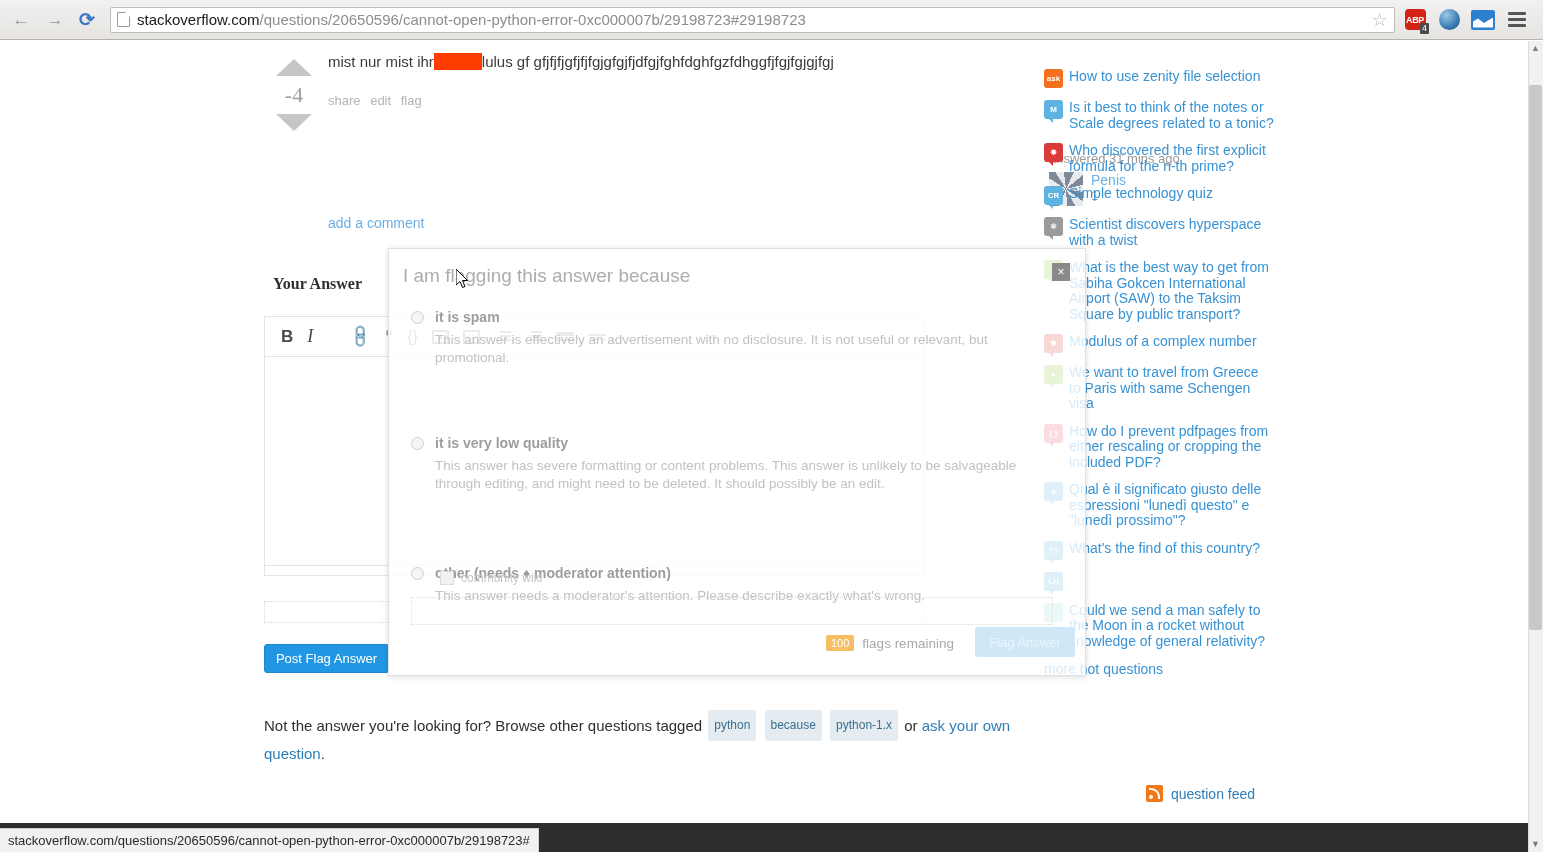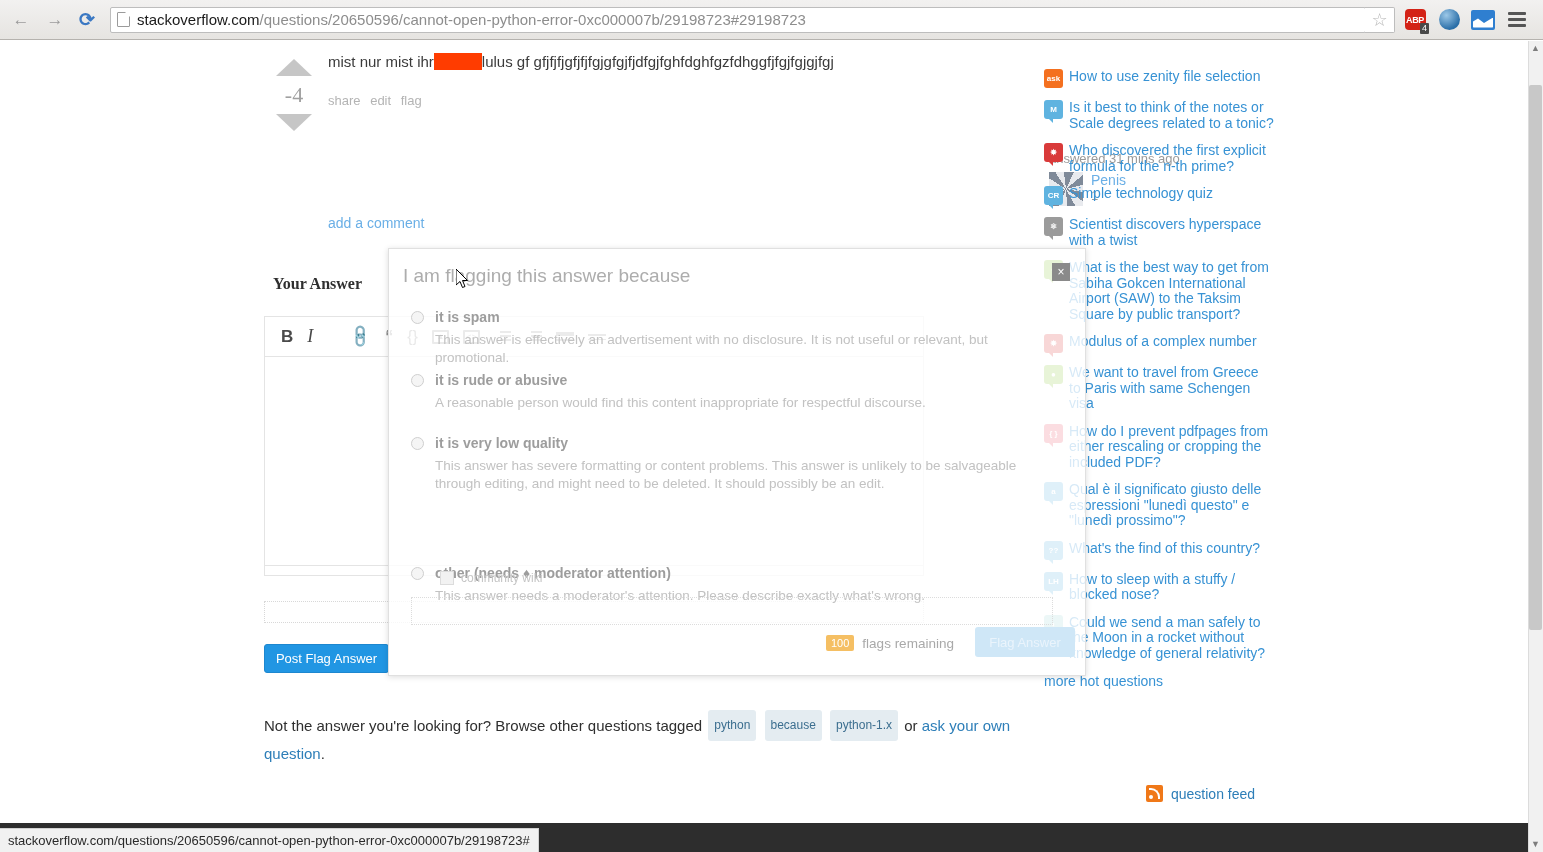--- a/index.html
+++ b/index.html
@@ -419,45 +419,39 @@
       <div class="hot-item">
         <span class="hot-ico tail" style="background: rgb(95, 179, 224); color: rgb(95, 179, 224);">
           <span style="color: rgb(255, 255, 255);">??</span>
         </span>
         <span class="hot-title">What's the find of this country?</span>
       </div>
       <div class="hot-item">
         <span class="hot-ico tail" style="background: rgb(95, 179, 224); color: rgb(95, 179, 224);">
           <span style="color: rgb(255, 255, 255);">LH</span>
         </span>
-        <span class="hot-title">How to sleep with a stuffy / blocked nose?</span>
       </div>
       <div class="hot-item">
         <span class="hot-ico tail" style="background: rgb(159, 212, 212); color: rgb(159, 212, 212);">
           <span style="color: rgb(255, 255, 255);">◖</span>
         </span>
         <span class="hot-title">Could we send a man safely to the Moon in a rocket without knowledge of general relativity?</span>
       </div>
       <div id="more-hot">more hot questions</div>
     </div>
 
   <div id="flag-popup">
     <div id="flag-title">I am flagging this answer because</div>
 
     <div class="flag-opt" style="top:60px">
       <span class="radio"></span>
       <div class="flag-label">it is spam</div>
       <div class="flag-desc">This answer is effectively an advertisement with no disclosure. It is not useful or relevant, but promotional.</div>
     </div>
 
-    <div class="flag-opt" style="top:123px">
-      <span class="radio"></span>
-      <div class="flag-label">it is rude or abusive</div>
-      <div class="flag-desc">A reasonable person would find this content inappropriate for respectful discourse.</div>
-    </div>
 
     <div class="flag-opt" style="top:186px">
       <span class="radio"></span>
       <div class="flag-label">it is very low quality</div>
       <div class="flag-desc">This answer has severe formatting or content problems. This answer is unlikely to be salvageable through editing, and might need to be deleted. It should possibly be an edit.</div>
     </div>
 
     <div class="flag-opt" style="top:316px">
       <span class="radio"></span>
       <div class="flag-label">other (needs ♦ moderator attention)</div>

